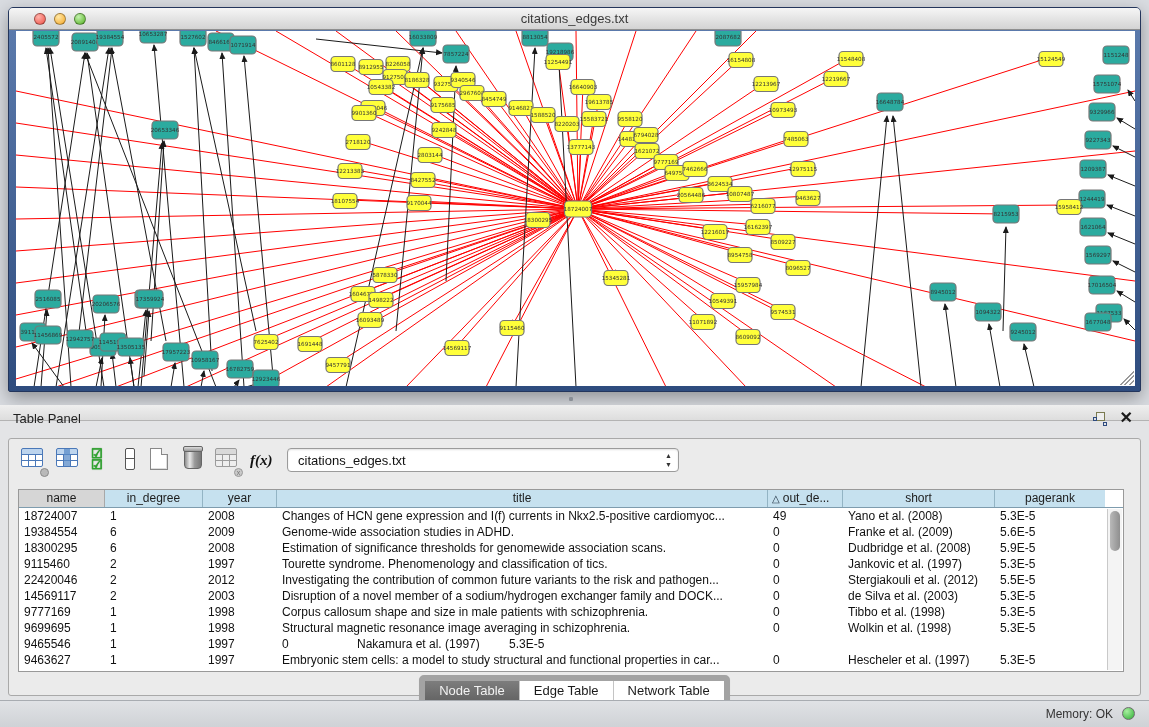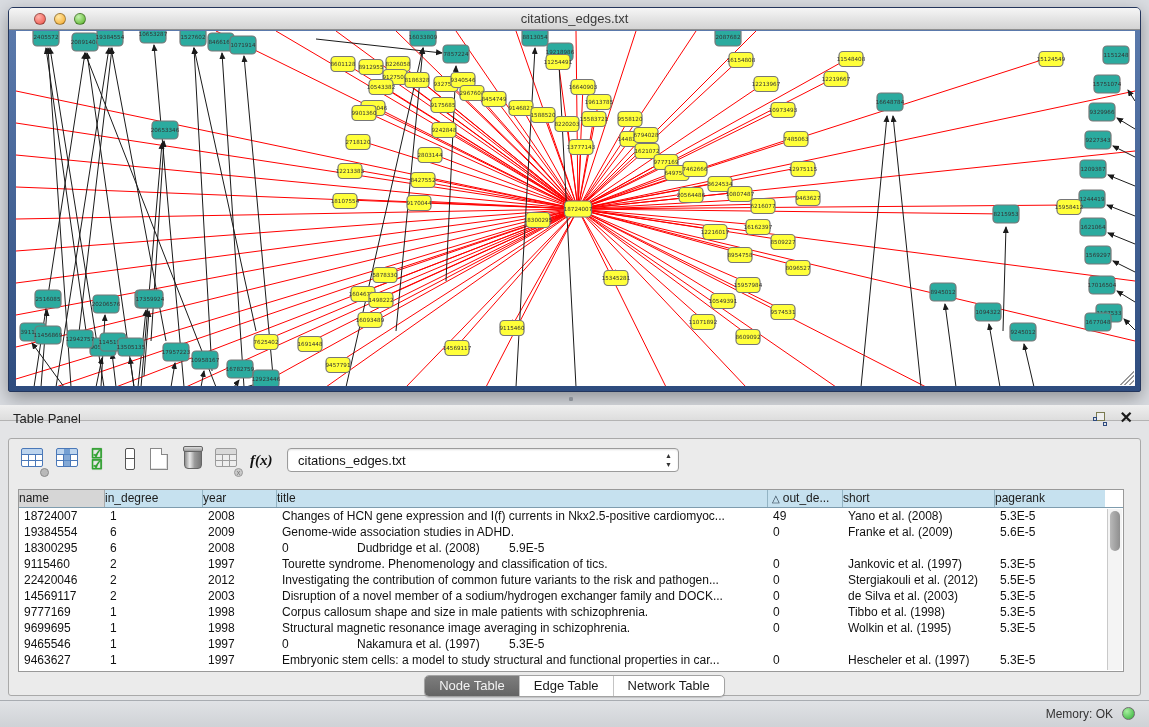--- a/index.html
+++ b/index.html
@@ -93,38 +93,38 @@
   .combo { position:absolute; left:278px; top:9px; width:392px; height:24px; background:#fff;
     border:1px solid #9b9b9b; border-radius:4px; cursor:pointer;
     box-shadow:inset 0 1px 2px rgba(0,0,0,.12); }
   .combo-text { position:absolute; left:10px; top:4px; font-size:13px; color:#111; }
   .combo-arrows { position:absolute; right:6px; top:2px; font-size:7px; color:#333; line-height:9px; }
 
   
   .dtable { position:absolute; left:9px; top:50px; width:1106px; height:183px;
     border:1px solid #999; background:#fff; overflow:hidden; }
   .thead { display:flex; height:18px; border-bottom:1px solid #7e9cae; }
-  .th { font-size:12px; color:#1c1c1c; text-align:left; line-height:17px;
+  .th { font-size:12px; color:#1c1c1c; text-align:center; line-height:17px;
     background:#c6e1ef; border-right:1px solid #93b4c4; overflow:hidden; white-space:nowrap; cursor:pointer; }
   .th.gray { background:#d6d6d6; border-right:1px solid #a8a8a8; }
   .th.sorted { text-align:left; padding-left:4px; }
   .sort-tri { font-size:10px; color:#234; margin-right:3px; }
   .trow { display:flex; height:16px; }
   .td { font-size:12px; color:#111; line-height:16px; padding-left:5px;
     overflow:hidden; white-space:nowrap; text-overflow:ellipsis; }
   .c0{width:86px;} .c1{width:98px;} .c2{width:74px;} .c3{width:491px;}
   .c4{width:75px;} .c5{width:152px;} .c6{width:110px; border-right:none;}
   .vscroll { position:absolute; right:1px; top:19px; bottom:1px; width:15px;
     background:#f4f4f4; border-left:1px solid #c9c9c9; }
   .vthumb { position:absolute; left:2px; top:2px; width:10px; height:40px;
     background:linear-gradient(90deg,#b9b9b9,#8f8f8f); border-radius:5px; }
 
   
   .tabbar { position:absolute; left:0; right:0; top:236px; text-align:center; }
-  .tabgroup { display:inline-flex; border:1px solid #a3a3a3; border-radius:5px;
+  .tabgroup { display:inline-flex; border:6px solid #a3a3a3; border-radius:5px;
     overflow:hidden; background:#fff; box-shadow:0 1px 1px rgba(0,0,0,.15); }
   .tab { font-size:13px; padding:2px 14px 3px; color:#1a1a1a; cursor:pointer;
     border-right:1px solid #c4c4c4; }
   .tab:last-child { border-right:none; }
   .tab.selected { background:linear-gradient(#7d7d7d,#646464); color:#f2f2f2; }
 
   
   .statusbar { position:absolute; left:0; top:700px; width:1149px; height:27px;
     background:linear-gradient(#e0e2e5,#cfd2d6); border-top:1px solid #a8acb1; }
   .mem-label { position:absolute; right:36px; top:6px; font-size:12px; color:#333; }
@@ -845,20 +845,21 @@
             <div class="td c2">2009</div>
             <div class="td c3">Genome-wide association studies in ADHD.</div>
             <div class="td c4">0</div>
             <div class="td c5">Franke et al. (2009)</div>
             <div class="td c6">5.6E-5</div>
           </div>
           <div class="trow">
             <div class="td c0">18300295</div>
             <div class="td c1">6</div>
             <div class="td c2">2008</div>
+            <div class="td c3">Estimation of significance thresholds for genomewide association scans.</div>
             <div class="td c4">0</div>
             <div class="td c5">Dudbridge et al. (2008)</div>
             <div class="td c6">5.9E-5</div>
           </div>
           <div class="trow">
             <div class="td c0">9115460</div>
             <div class="td c1">2</div>
             <div class="td c2">1997</div>
             <div class="td c3">Tourette syndrome. Phenomenology and classification of tics.</div>
             <div class="td c4">0</div>
@@ -891,21 +892,21 @@
             <div class="td c4">0</div>
             <div class="td c5">Tibbo et al. (1998)</div>
             <div class="td c6">5.3E-5</div>
           </div>
           <div class="trow">
             <div class="td c0">9699695</div>
             <div class="td c1">1</div>
             <div class="td c2">1998</div>
             <div class="td c3">Structural magnetic resonance image averaging in schizophrenia.</div>
             <div class="td c4">0</div>
-            <div class="td c5">Wolkin et al. (1995)</div>
+            <div class="td c5">Wolkin et al. (1998)</div>
             <div class="td c6">5.3E-5</div>
           </div>
           <div class="trow">
             <div class="td c0">9465546</div>
             <div class="td c1">1</div>
             <div class="td c2">1997</div>
             <div class="td c4">0</div>
             <div class="td c5">Nakamura et al. (1997)</div>
             <div class="td c6">5.3E-5</div>
           </div>

